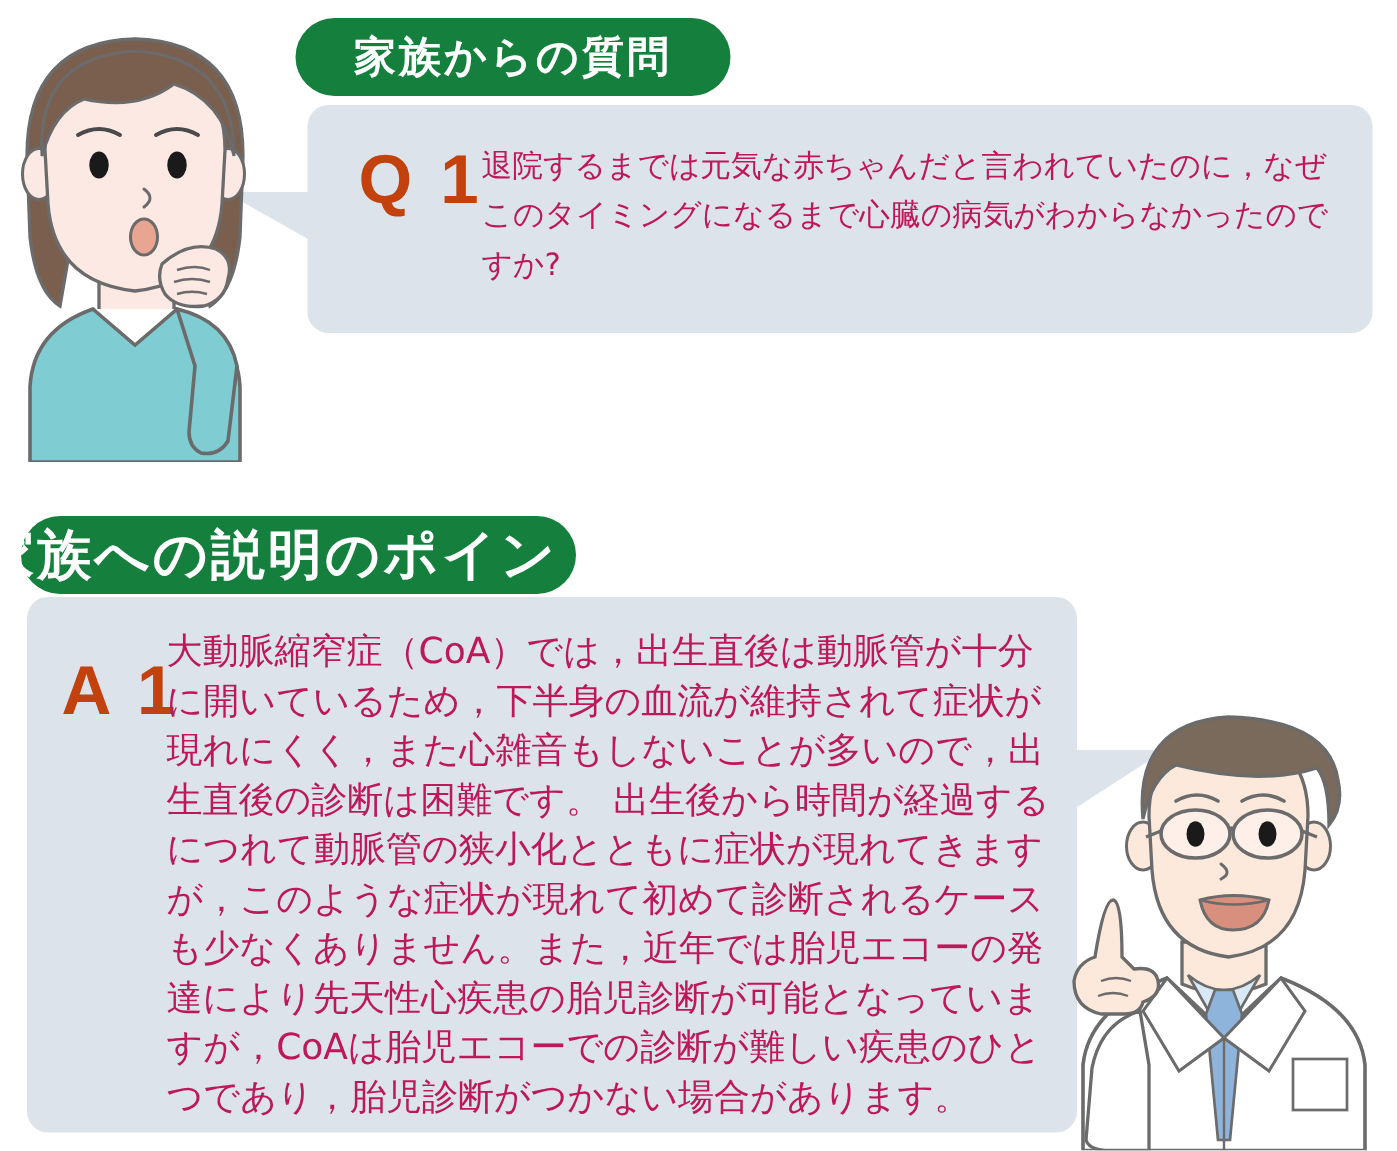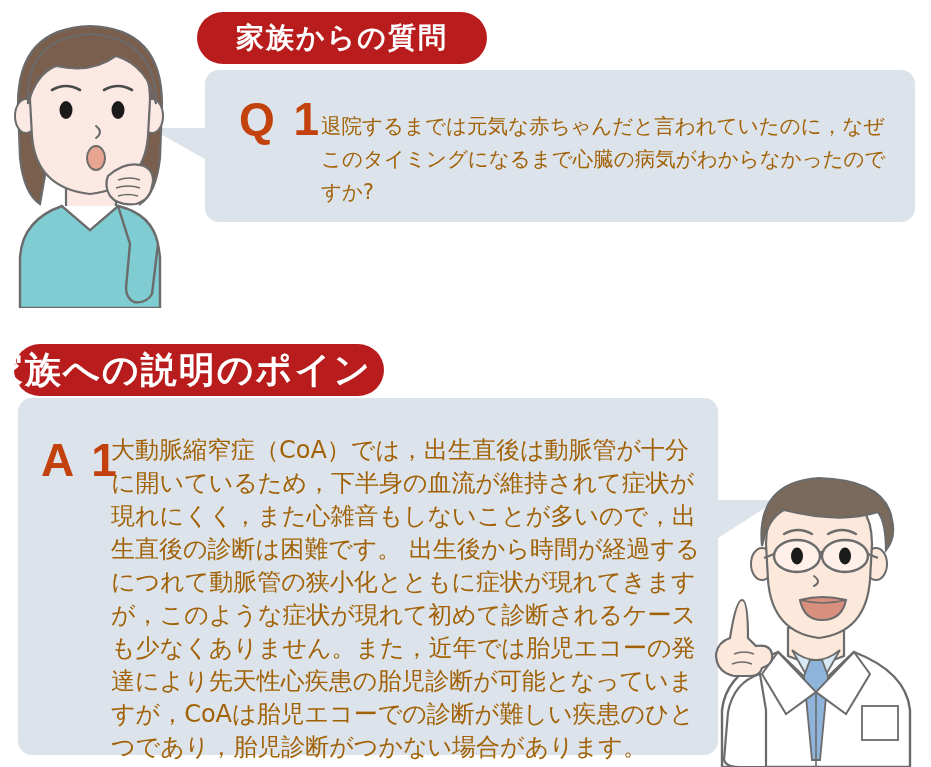--- a/index.html
+++ b/index.html
@@ -53,21 +53,21 @@
     width: 0;
     height: 0;
     border-top: 0 solid transparent;
     border-bottom: 40px solid transparent;
     border-left: 62px solid #dde3ea;
   }
 
   
   .pill {
     position: absolute;
-    background: #b91c1c;
+    background: #15803d;
     border-radius: 26px;
     color: #ffffff;
     font-weight: bold;
     letter-spacing: 2px;
     display: flex;
     align-items: center;
     justify-content: center;
     white-space: nowrap;
   }
   .pill-q {
@@ -102,23 +102,22 @@
   .marker-a {
     left: 41px;
     top: 419px;
     font-size: 46px;
     margin-top: 18px;
   }
 
   
   .body-text {
     position: absolute;
-    color: #a16207;
+    color: #be185d;
     font-family: "DejaVu Sans", "Liberation Sans", sans-serif;
-    margin-top: 16px;
   }
   .q-text {
     left: 321px;
     top: 94px;
     width: 580px;
     font-size: 20.5px;
     line-height: 33px;
   }
   .a-text {
     left: 111px;

